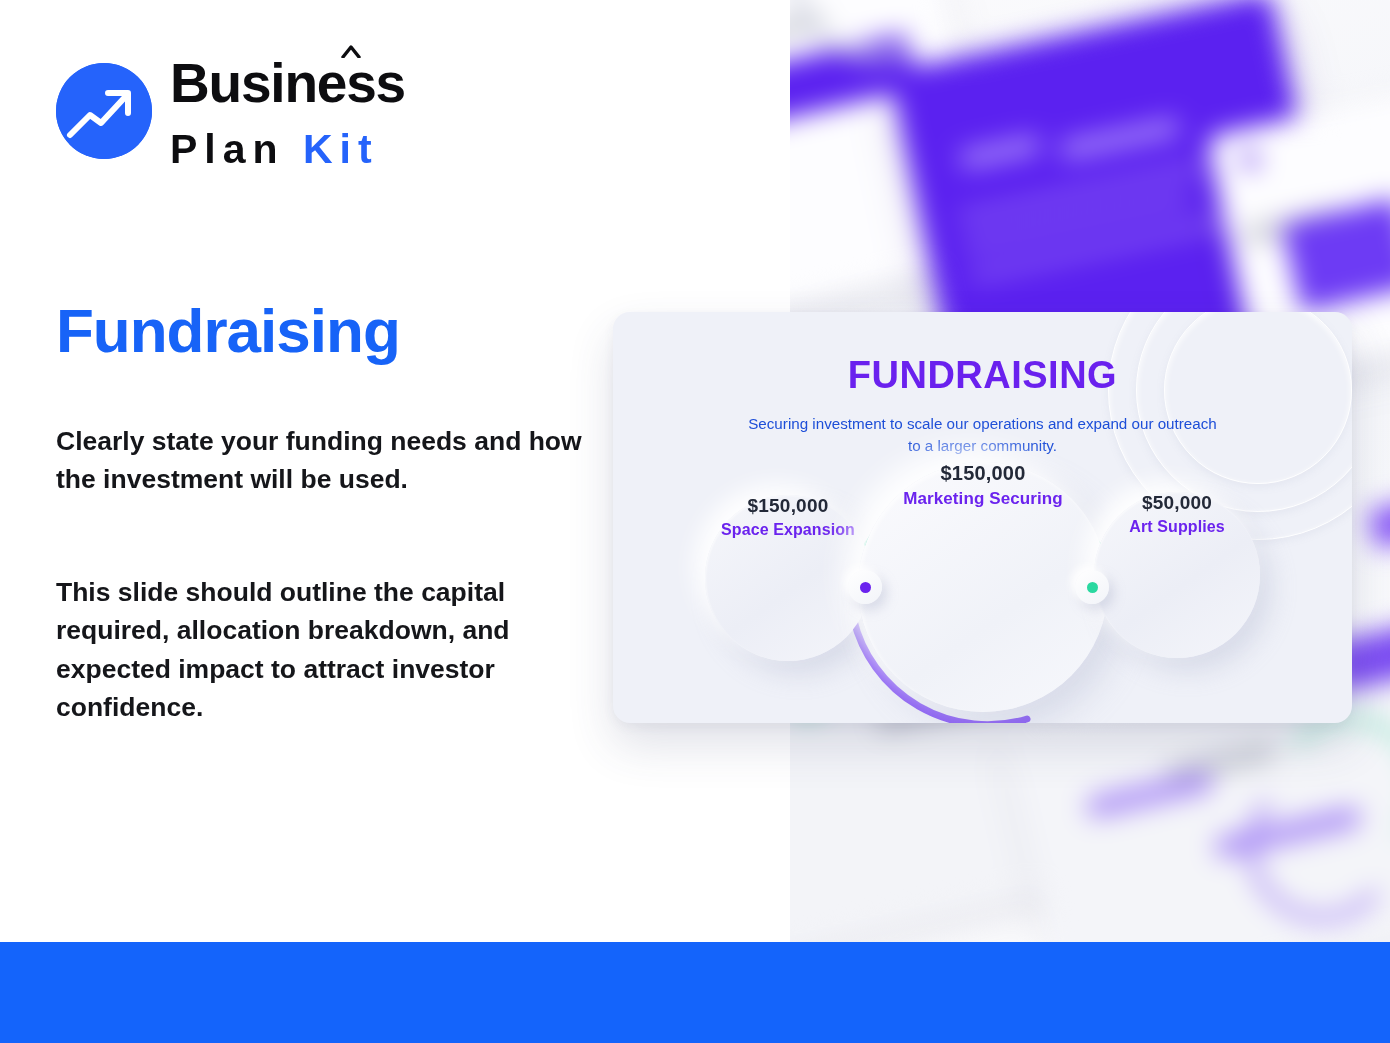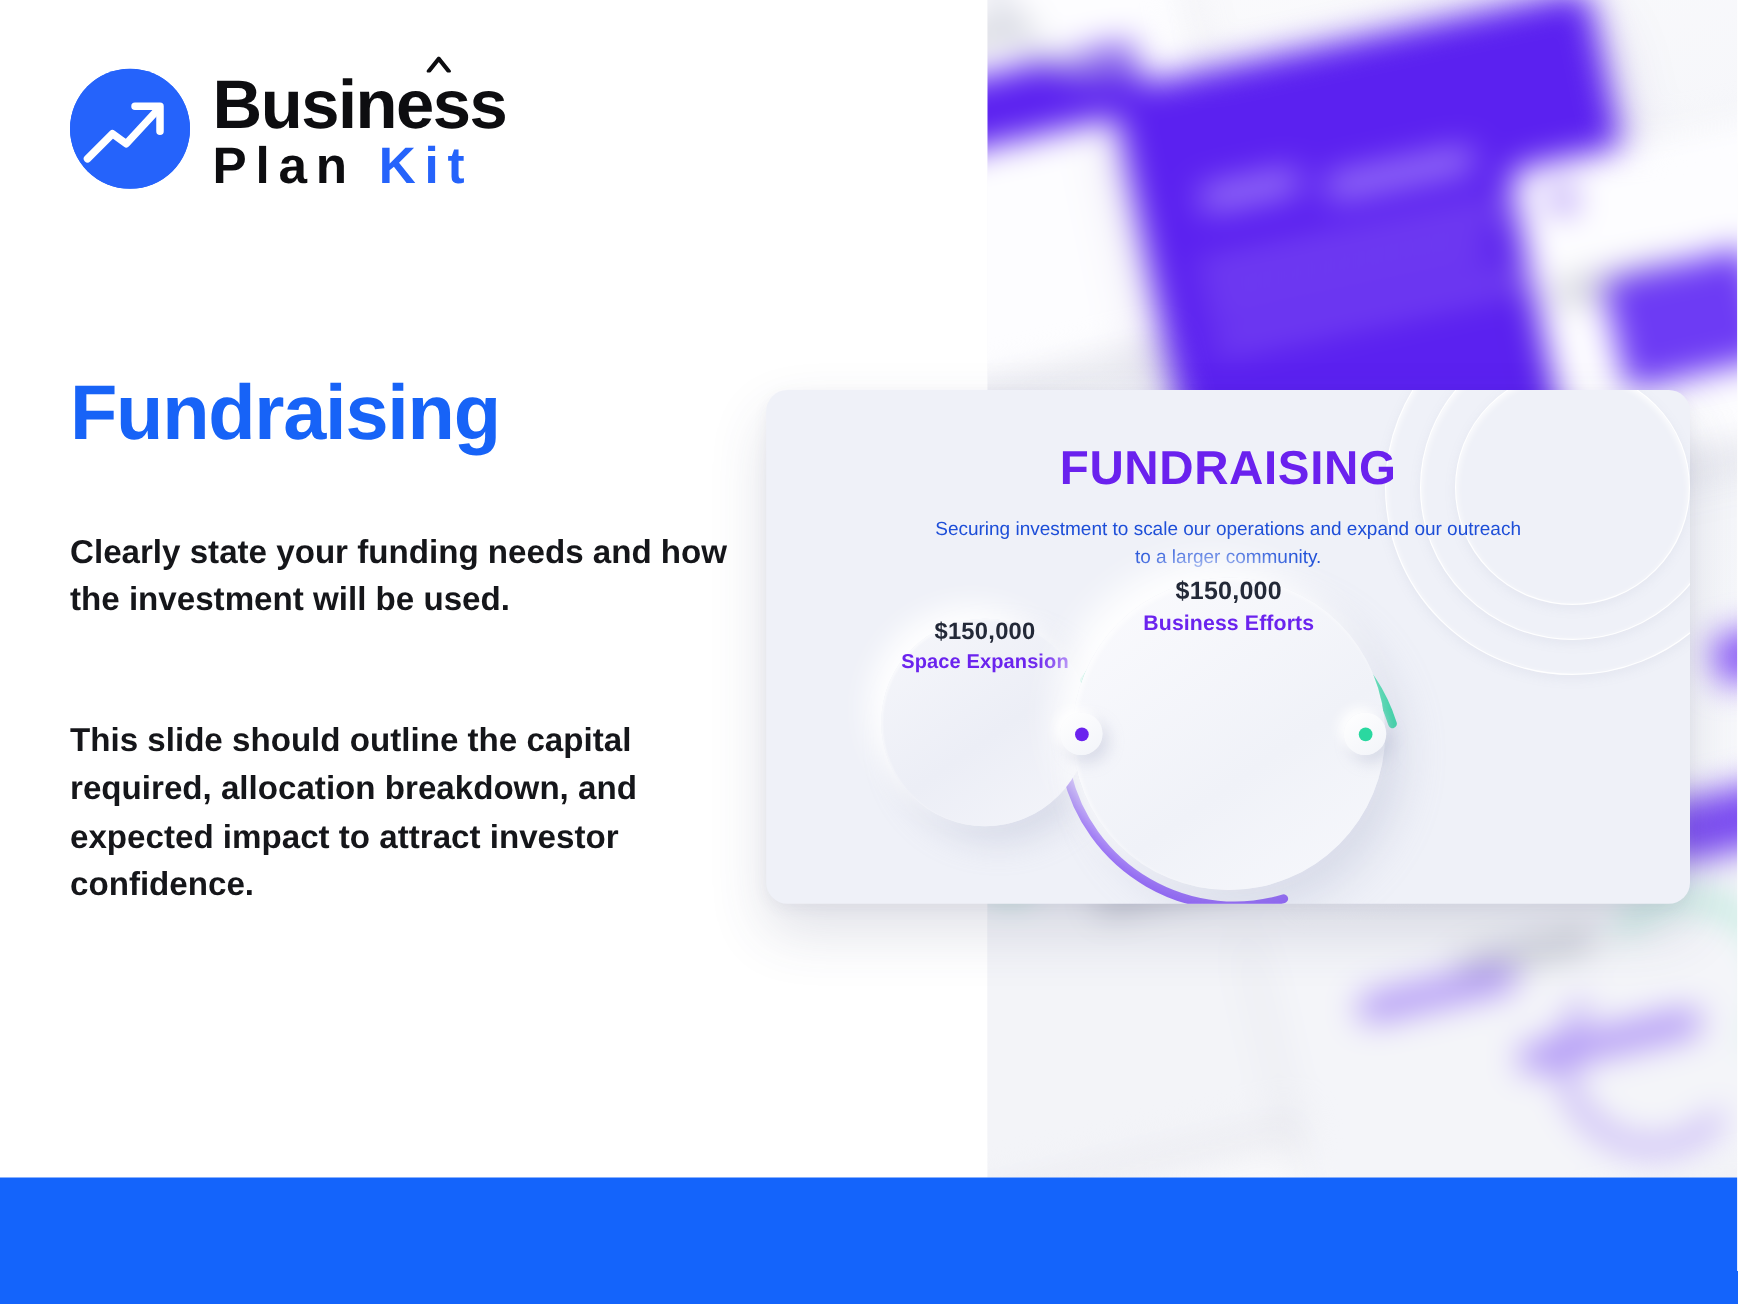--- a/index.html
+++ b/index.html
@@ -40,21 +40,21 @@
   }
   .logo-mark svg { position:absolute; left:0; top:0; }
   .logo-words { display:flex; flex-direction:column; line-height:1; padding-top:4px; }
   .logo-l1 {
     font-size:55px; font-weight:bold; letter-spacing:-1.2px; color:#0d0d10;
     position:relative;
   }
   .logo-hat {
     position:absolute; left:171px; top:-11px; width:20px; height:13px;
   }
-  .logo-l2 { font-size:41px; font-weight:bold; letter-spacing:7px; color:#0d0d10; margin-top:1px; }
+  .logo-l2 { font-size:41px; font-weight:bold; letter-spacing:7px; color:#0d0d10; margin-top:18px; }
   .logo-l2 .kit { color:#2563FB; }
 
   .headline {
     position:absolute; left:56px; top:295px;
     font-size:62px; font-weight:bold; color:#1763F7; letter-spacing:-1px;
   }
   .para {
     position:absolute; left:56px; width:530px;
     font-size:26.5px; font-weight:bold; color:#15161a; line-height:1.45;
   }
@@ -226,23 +226,27 @@
         <path d="M 8.5 170 A 138 138 0 0 0 182 270" stroke="#8B5CF6" stroke-width="7" fill="none" stroke-linecap="round"></path>
       </svg>
 
       <div class="neu neu-side neu-left">
         <div class="amount">$150,000</div>
         <div class="clabel">Space Expansion</div>
       </div>
 
       <div class="neu neu-mid">
         <div class="amount">$150,000</div>
-        <div class="clabel">Business Efforts</div>
-      </div>
-
+        <div class="clabel">Marketing Securing</div>
+      </div>
+
+      <div class="neu neu-side neu-right">
+        <div class="amount">$50,000</div>
+        <div class="clabel">Art Supplies</div>
+      </div>
 
       <div class="knob knob-left">
         <b class="dot-purple"></b>
       </div>
       <div class="knob knob-right">
         <b class="dot-green"></b>
       </div>
     </div>
   </div>
 

